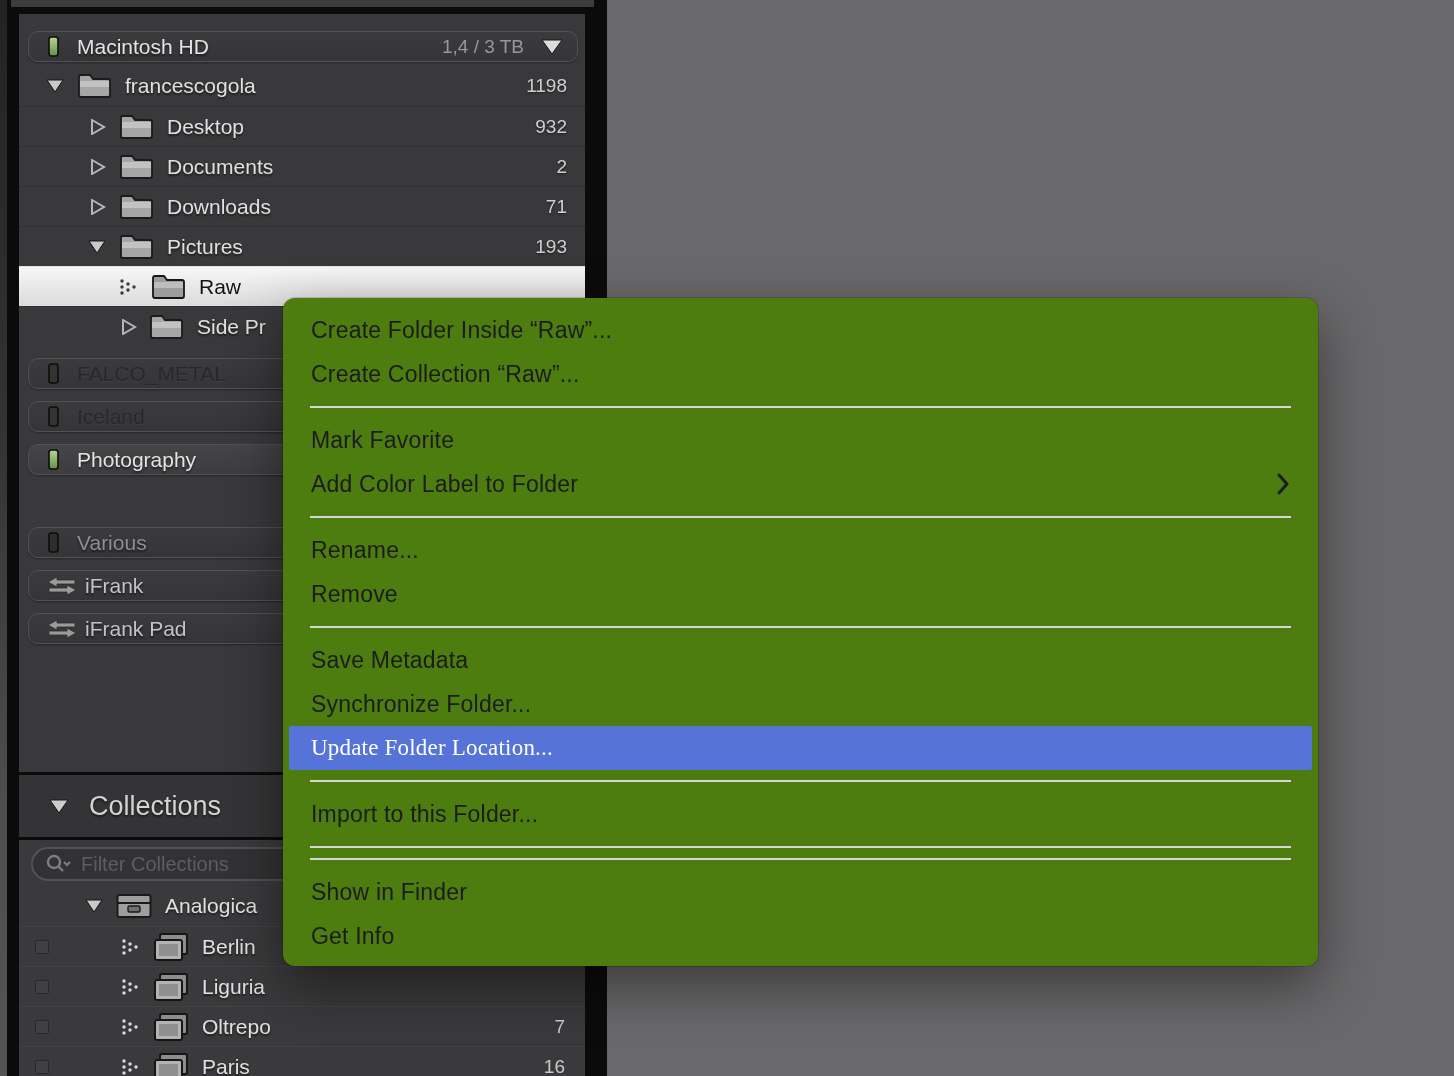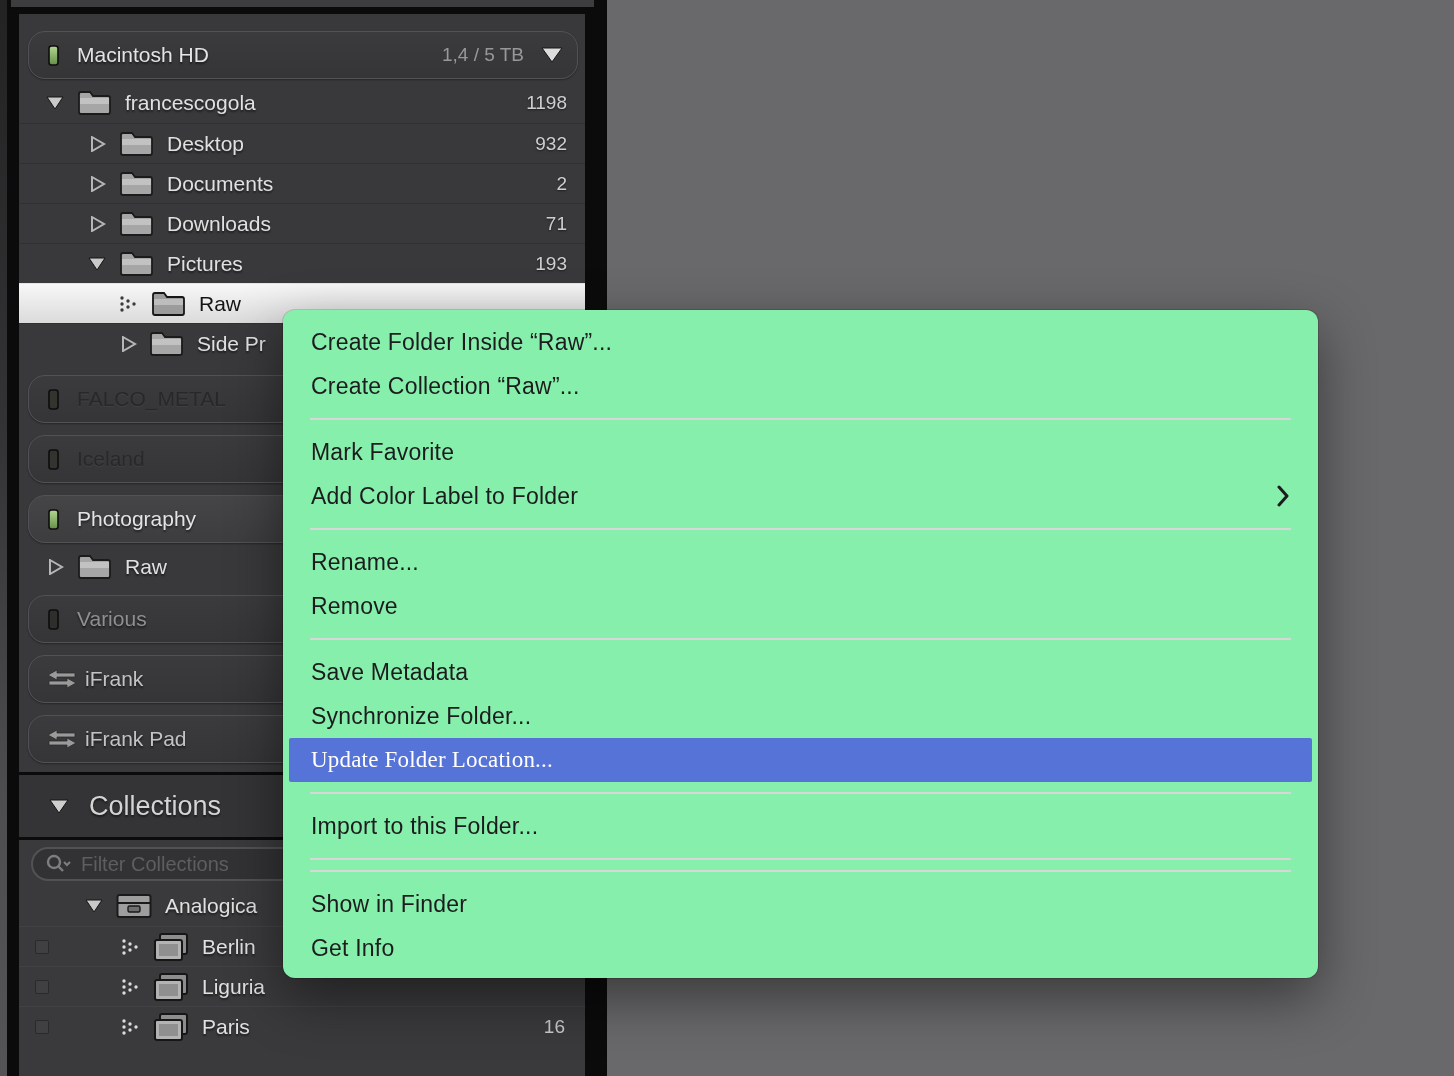--- a/index.html
+++ b/index.html
@@ -20,38 +20,38 @@
                background:#3d3d3f; border-bottom:3px solid #0a0a0a; }
 
   .folders-panel { position:absolute; left:19px; top:14px; width:566px; height:758px;
                    background:#39393b; overflow:hidden; }
   .collections-bar { position:absolute; left:19px; top:775px; width:566px; height:62px;
                      background:#343436; display:flex; align-items:center; padding-left:30px; }
   .collections-panel { position:absolute; left:19px; top:840px; width:566px; height:236px;
                        background:#3a3a3c; overflow:hidden; }
 
   
-  .vol { height:48px; margin:12px 7px 0 9px; border:1px solid #525254; border-radius:17px;
+  .vol { height:31px; margin:12px 7px 0 9px; border:1px solid #525254; border-radius:10px;
          background:linear-gradient(#3b3b3d,#353537); display:flex; align-items:center;
          padding:0 13px; box-shadow:0 1px 2px rgba(0,0,0,0.35); }
   .vol.first { margin-top:17px; }
   .vol.gap-sm { margin-top:8px; }
   .vol-label { font-size:21px; color:#e3e3e4; margin-left:18px;
                text-shadow:0 2px 2px rgba(0,0,0,0.5); }
   .vol-label.offline { color:#28282a; text-shadow:0 1px 1px rgba(255,255,255,0.06); }
   .vol-label.muted { color:#8f8f91; }
   .vol-label.sync { color:#c3c3c5; margin-left:8px; }
   .cap { margin-left:auto; font-size:19px; color:#98989a; }
   .led { width:11px; height:21px; margin-left:6px; flex:none; }
   .sync-ic { width:30px; height:20px; margin-left:5px; flex:none; }
 
   
   .frow { height:40px; display:flex; align-items:center; padding-right:18px;
           border-top:1px solid rgba(0,0,0,0.14); }
-  .frow.first { border-top:none; margin-top:4px; }
+  .frow.first { border-top:none; margin-top:4px;justify-content:flex-end; }
   .lvl1 { padding-left:27px; }
   .lvl2 { padding-left:69px; }
   .lvl3 { padding-left:100px; }
   .frow .lbl { font-size:21px; color:#e0e0e1; margin-left:13px;
                text-shadow:0 2px 2px rgba(0,0,0,0.5); white-space:nowrap; }
   .frow .cnt { margin-left:auto; font-size:19px; color:#cfcfd0;
                text-shadow:0 1px 2px rgba(0,0,0,0.5); }
   .frow.selected { background:linear-gradient(#f7f7f7,#dbdbdb); border-top-color:rgba(255,255,255,0.25); }
   .frow.selected .lbl { color:#141414; text-shadow:none; }
   .tri { width:18px; height:16px; flex:none; }
@@ -77,22 +77,22 @@
                text-shadow:0 2px 2px rgba(0,0,0,0.5); white-space:nowrap; }
   .crow .cnt { margin-left:auto; font-size:19px; color:#c9c9ca; }
   .set-row { padding-left:66px; }
   .set-ic { width:36px; height:26px; flex:none; margin-left:13px; }
   .chk { width:14px; height:14px; margin-left:16px; flex:none;
          border:1px solid rgba(0,0,0,0.35); background:rgba(255,255,255,0.03); border-radius:2px; }
   .crow .dots-ic { margin-left:72px; }
   .col-ic { width:36px; height:30px; flex:none; margin-left:12px; }
 
   
-  .context-menu { position:absolute; left:283px; top:310px; width:1035px;
-                  background:#86efac; border-radius:12px; padding:10px 0 8px;
+  .context-menu { position:absolute; left:283px; top:298px; width:1035px;
+                  background:#4d7c0f; border-radius:12px; padding:10px 0 8px;
                   box-shadow:0 0 0 1px rgba(0,0,0,0.14), 0 20px 55px rgba(0,0,0,0.45);
                   z-index:20; }
   .mi { height:44px; display:flex; align-items:center; padding:0 28px;
         font-size:23px; color:#1c1c1e; letter-spacing:0.2px; white-space:nowrap; }
   .mi.hl { background:#5673d7; color:#ffffff; border-radius:2px; margin:0 6px; padding:8px 22px;font-family:Liberation Serif, serif; }
   .msep { height:2px; background:#d7d7d8; margin:10px 27px; }
   .sub-chevron { margin-left:auto; width:14px; height:22px; flex:none; }
 </style>
 </head>
 <body>
@@ -107,21 +107,21 @@
       <svg class="led" viewBox="0 0 11 21">
         <rect x="1" y="1" width="9" height="19" rx="2.5" fill="url(#ledg)" stroke="#0d0d0d" stroke-width="1.6"></rect>
         <defs>
             <linearGradient id="ledg" x1="0" y1="0" x2="0" y2="1">
           <stop offset="0" stop-color="#b4d792"></stop>
               <stop offset="1" stop-color="#648f47"></stop>
         </linearGradient>
           </defs>
       </svg>
       <span class="vol-label">Macintosh HD</span>
-      <span class="cap">1,4 / 5 TB</span>
+      <span class="cap">1,4 / 3 TB</span>
       <svg width="24" height="18" viewBox="0 0 24 18" style="margin-left:16px">
         <polygon points="2,2 22,2 12,16" fill="#dcdcdc" stroke="#161616" stroke-width="1"></polygon>
       </svg>
     </div>
 
     <div class="frow lvl1 first">
       <svg class="tri" viewBox="0 0 18 16">
         <polygon points="1,2 17,2 9,14" fill="#c9c9c9" stroke="#141414" stroke-width="1"></polygon>
       </svg>
       <svg class="folder-ic" viewBox="0 0 35 28">
@@ -339,38 +339,58 @@
       </svg>
       <svg class="col-ic" viewBox="0 0 36 30">
         <rect x="7" y="2" width="27" height="20" rx="2" fill="#8d8d8d" stroke="#161616" stroke-width="2"></rect>
         <rect x="2" y="8" width="27" height="20" rx="2" fill="#b3b3b3" stroke="#161616" stroke-width="2"></rect>
         <rect x="6" y="12" width="19" height="12" fill="#8f8f8f"></rect>
       </svg>
       <span class="lbl">Liguria</span>
       <span class="cnt"></span>
     </div>
 
-
     <div class="crow">
       <span class="chk"></span>
       <svg class="dots-ic" viewBox="0 0 20 18">
         <g fill="#dcdcdc">
           <circle cx="3" cy="3" r="1.7"></circle>
             <circle cx="3" cy="9" r="1.7"></circle>
             <circle cx="3" cy="15" r="1.7"></circle>
           <circle cx="9" cy="6" r="1.7"></circle>
             <circle cx="9" cy="12" r="1.7"></circle>
           <circle cx="15" cy="9" r="1.7"></circle>
         </g>
       </svg>
       <svg class="col-ic" viewBox="0 0 36 30">
         <rect x="7" y="2" width="27" height="20" rx="2" fill="#8d8d8d" stroke="#161616" stroke-width="2"></rect>
         <rect x="2" y="8" width="27" height="20" rx="2" fill="#b3b3b3" stroke="#161616" stroke-width="2"></rect>
         <rect x="6" y="12" width="19" height="12" fill="#8f8f8f"></rect>
       </svg>
+      <span class="lbl">Oltrepo</span>
+      <span class="cnt">7</span>
+    </div>
+
+    <div class="crow">
+      <span class="chk"></span>
+      <svg class="dots-ic" viewBox="0 0 20 18">
+        <g fill="#dcdcdc">
+          <circle cx="3" cy="3" r="1.7"></circle>
+            <circle cx="3" cy="9" r="1.7"></circle>
+            <circle cx="3" cy="15" r="1.7"></circle>
+          <circle cx="9" cy="6" r="1.7"></circle>
+            <circle cx="9" cy="12" r="1.7"></circle>
+          <circle cx="15" cy="9" r="1.7"></circle>
+        </g>
+      </svg>
+      <svg class="col-ic" viewBox="0 0 36 30">
+        <rect x="7" y="2" width="27" height="20" rx="2" fill="#8d8d8d" stroke="#161616" stroke-width="2"></rect>
+        <rect x="2" y="8" width="27" height="20" rx="2" fill="#b3b3b3" stroke="#161616" stroke-width="2"></rect>
+        <rect x="6" y="12" width="19" height="12" fill="#8f8f8f"></rect>
+      </svg>
       <span class="lbl">Paris</span>
       <span class="cnt">16</span>
     </div>
   </div>
 </div>
 
 <div class="context-menu">
   <div class="mi">Create Folder Inside “Raw”...</div>
   <div class="mi">Create Collection “Raw”...</div>
   <div class="msep"></div>

